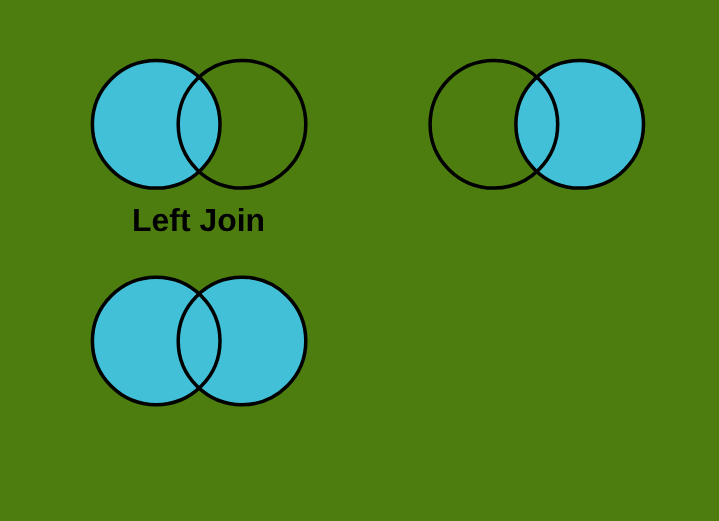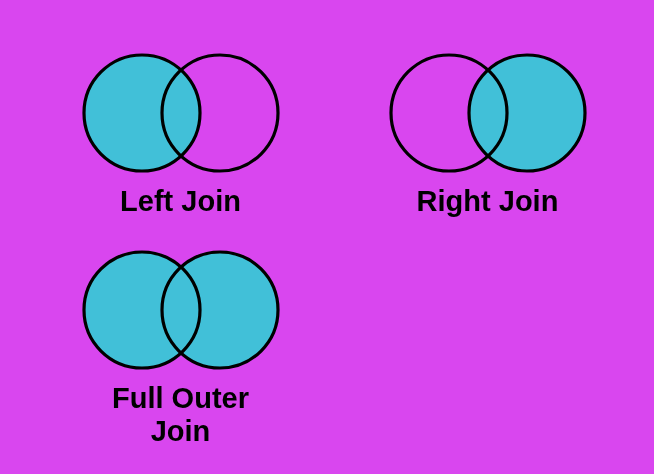--- a/index.html
+++ b/index.html
@@ -10,21 +10,21 @@
     width: 654px;
     height: 474px;
     background: #ffffff;
     font-family: "Liberation Sans", sans-serif;
     overflow: hidden;
   }
   .page {
     position: relative;
     width: 654px;
     height: 474px;
-    background: #d946ef;
+    background: #4d7c0f;
   }
   .venn-grid {
     position: absolute;
     left: 27px;
     top: 48px;
     display: grid;
     grid-template-columns: 307px 307px;
     grid-template-rows: 197px auto;
   }
   .join-card {
@@ -79,34 +79,32 @@
           <clipPath id="lensClip1">
               <circle cx="71" cy="65" r="58"></circle>
             </clipPath>
         </defs>
         <circle class="region-left" cx="71" cy="65" r="58" fill="none"></circle>
         <circle class="region-right" cx="149" cy="65" r="58" fill="#41C0D8"></circle>
         <circle class="region-lens" cx="149" cy="65" r="58" clip-path="url(#lensClip1)" fill="#41C0D8"></circle>
         <circle class="outline" cx="71" cy="65" r="58" stroke="#000000"></circle>
         <circle class="outline" cx="149" cy="65" r="58" stroke="#000000"></circle>
       </svg>
-      <div class="join-label" style="color: rgb(0, 0, 0);">Right Join</div>
     </div>
 
 
     <div class="join-card">
       <svg class="venn" viewBox="0 0 220 130">
         <defs>
           <clipPath id="lensClip3">
               <circle cx="71" cy="65" r="58"></circle>
             </clipPath>
         </defs>
         <circle class="region-left" cx="71" cy="65" r="58" fill="#41C0D8"></circle>
         <circle class="region-right" cx="149" cy="65" r="58" fill="#41C0D8"></circle>
         <circle class="region-lens" cx="149" cy="65" r="58" clip-path="url(#lensClip3)" fill="#41C0D8"></circle>
         <circle class="outline" cx="71" cy="65" r="58" stroke="#000000"></circle>
         <circle class="outline" cx="149" cy="65" r="58" stroke="#000000"></circle>
       </svg>
-      <div class="join-label" style="color: rgb(0, 0, 0);">Full Outer Join</div>
     </div>
 
   </div>
 </div>
 
 </body></html>

